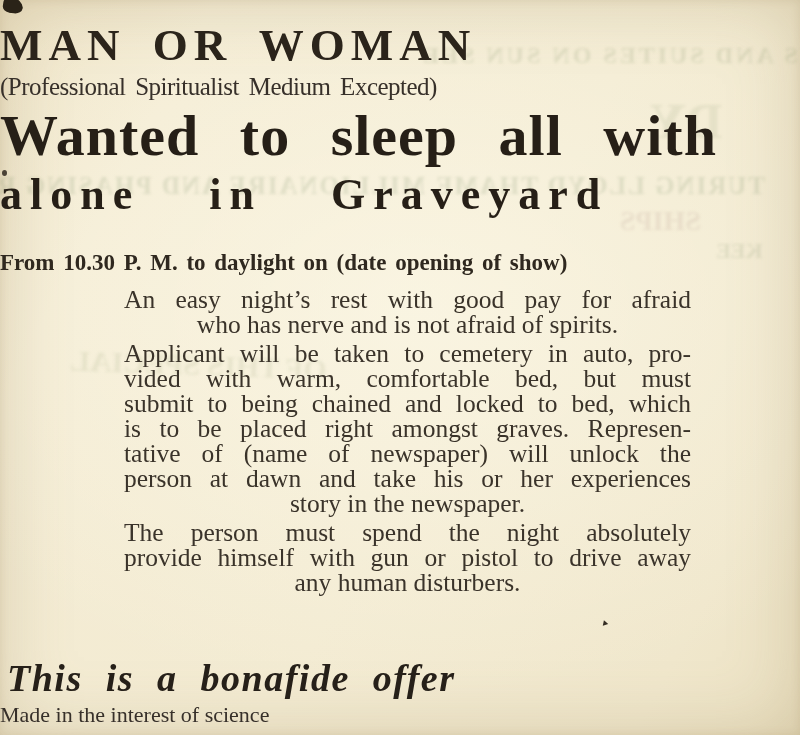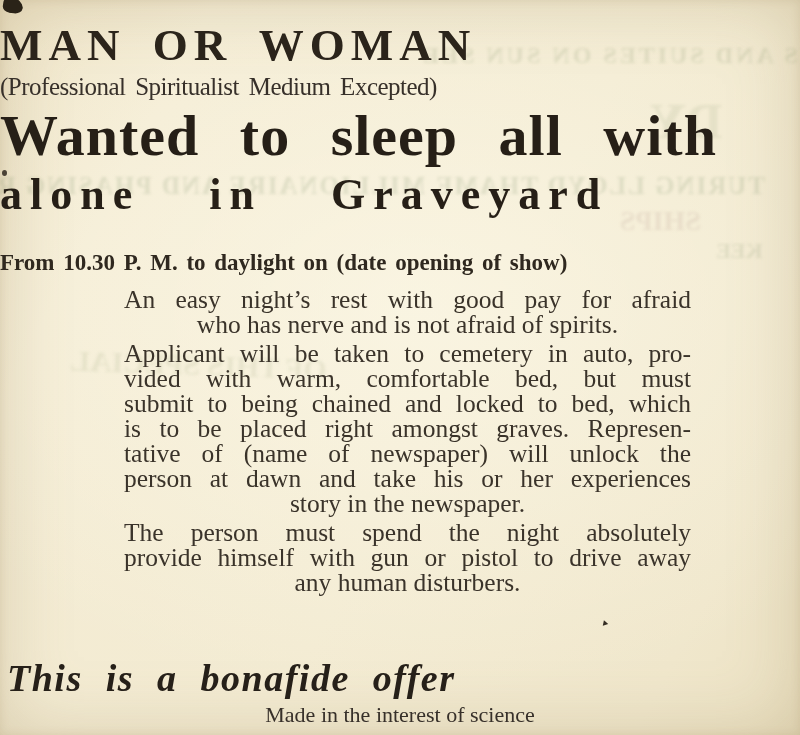--- a/index.html
+++ b/index.html
@@ -18,21 +18,21 @@
   .kicker-note{top:73px;font-size:25px;letter-spacing:-0.5px;word-spacing:4px;color:#37302a;}
   .h1a{top:102px;font-size:58px;font-weight:bold;letter-spacing:1px;word-spacing:25px;color:#261f17;}
   .h1b{top:169px;font-size:44px;font-weight:bold;letter-spacing:8px;word-spacing:50px;color:#261f17;}
   .sched{top:250px;font-size:23px;font-weight:bold;word-spacing:3px;color:#2f281f;}
   .bodycol{left:124px;top:287px;width:567px;font-size:25.5px;color:#3a332a;}
   .bl{height:25px;line-height:25px;white-space:nowrap;}
   .jl{text-align:justify;text-align-last:justify;}
   .ll{text-align:center;}
   .pgap{height:4px;}
   .closing{top:656px;left:7px;font-size:38px;font-weight:bold;letter-spacing:1.5px;word-spacing:12px;color:#262019;white-space:nowrap;font-style:italic;}
-  .tagline{top:702px;left:0;right:0;text-align:center;font-size:22px;color:#37302a;white-space:nowrap;}
+  .tagline{top:702px;left:0;right:0;text-align:left;font-size:22px;color:#37302a;white-space:nowrap;}
   .ghost{
     position:absolute;transform:scaleX(-1);filter:blur(1.6px);
     color:rgba(109,130,88,0.16);font-weight:bold;white-space:nowrap;
     pointer-events:none;user-select:none;
   }
   .g1{top:42px;left:420px;font-size:24px;letter-spacing:3px;}
   .g2{top:92px;left:650px;font-size:50px;color:rgba(120,140,95,0.12);}
   .g3{top:172px;left:55px;font-size:25px;letter-spacing:2px;width:710px;text-align:center;color:rgba(109,130,88,0.17);}
   .g4{top:205px;left:620px;font-size:28px;color:rgba(150,110,100,0.12);}
   .g5{top:348px;left:70px;font-size:30px;transform:scaleX(-1) rotate(-2deg);color:rgba(120,140,95,0.13);}

